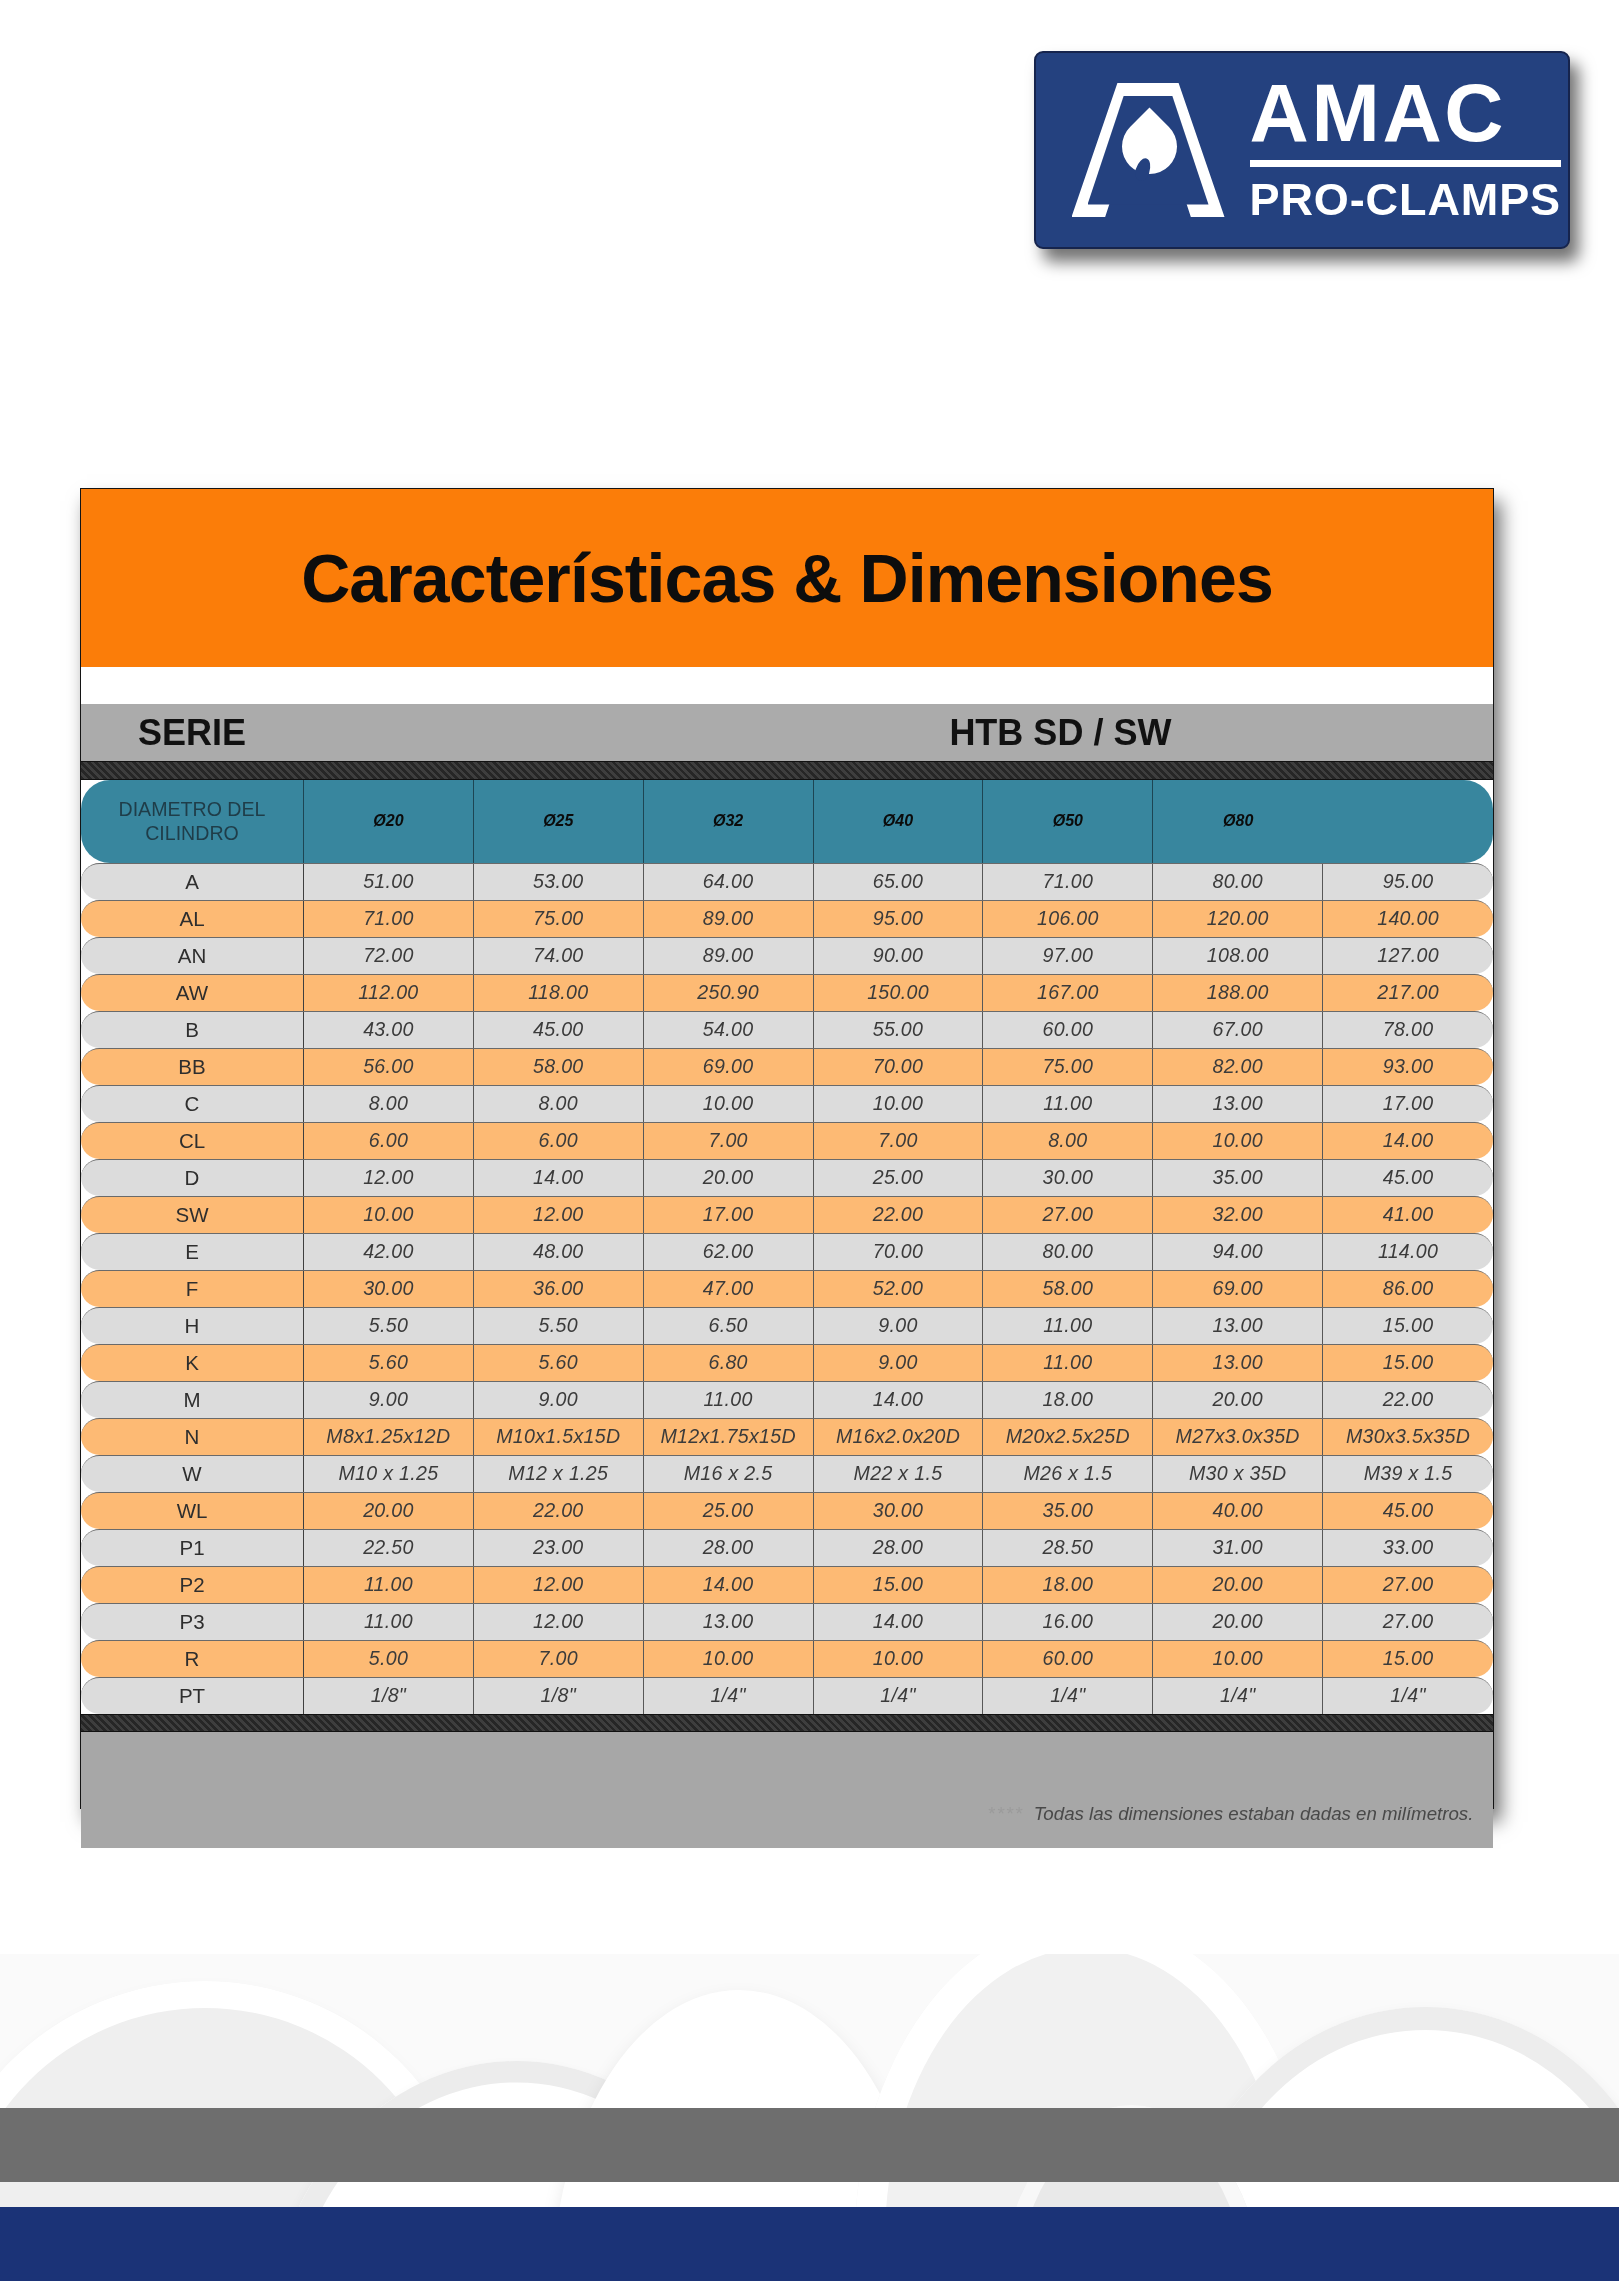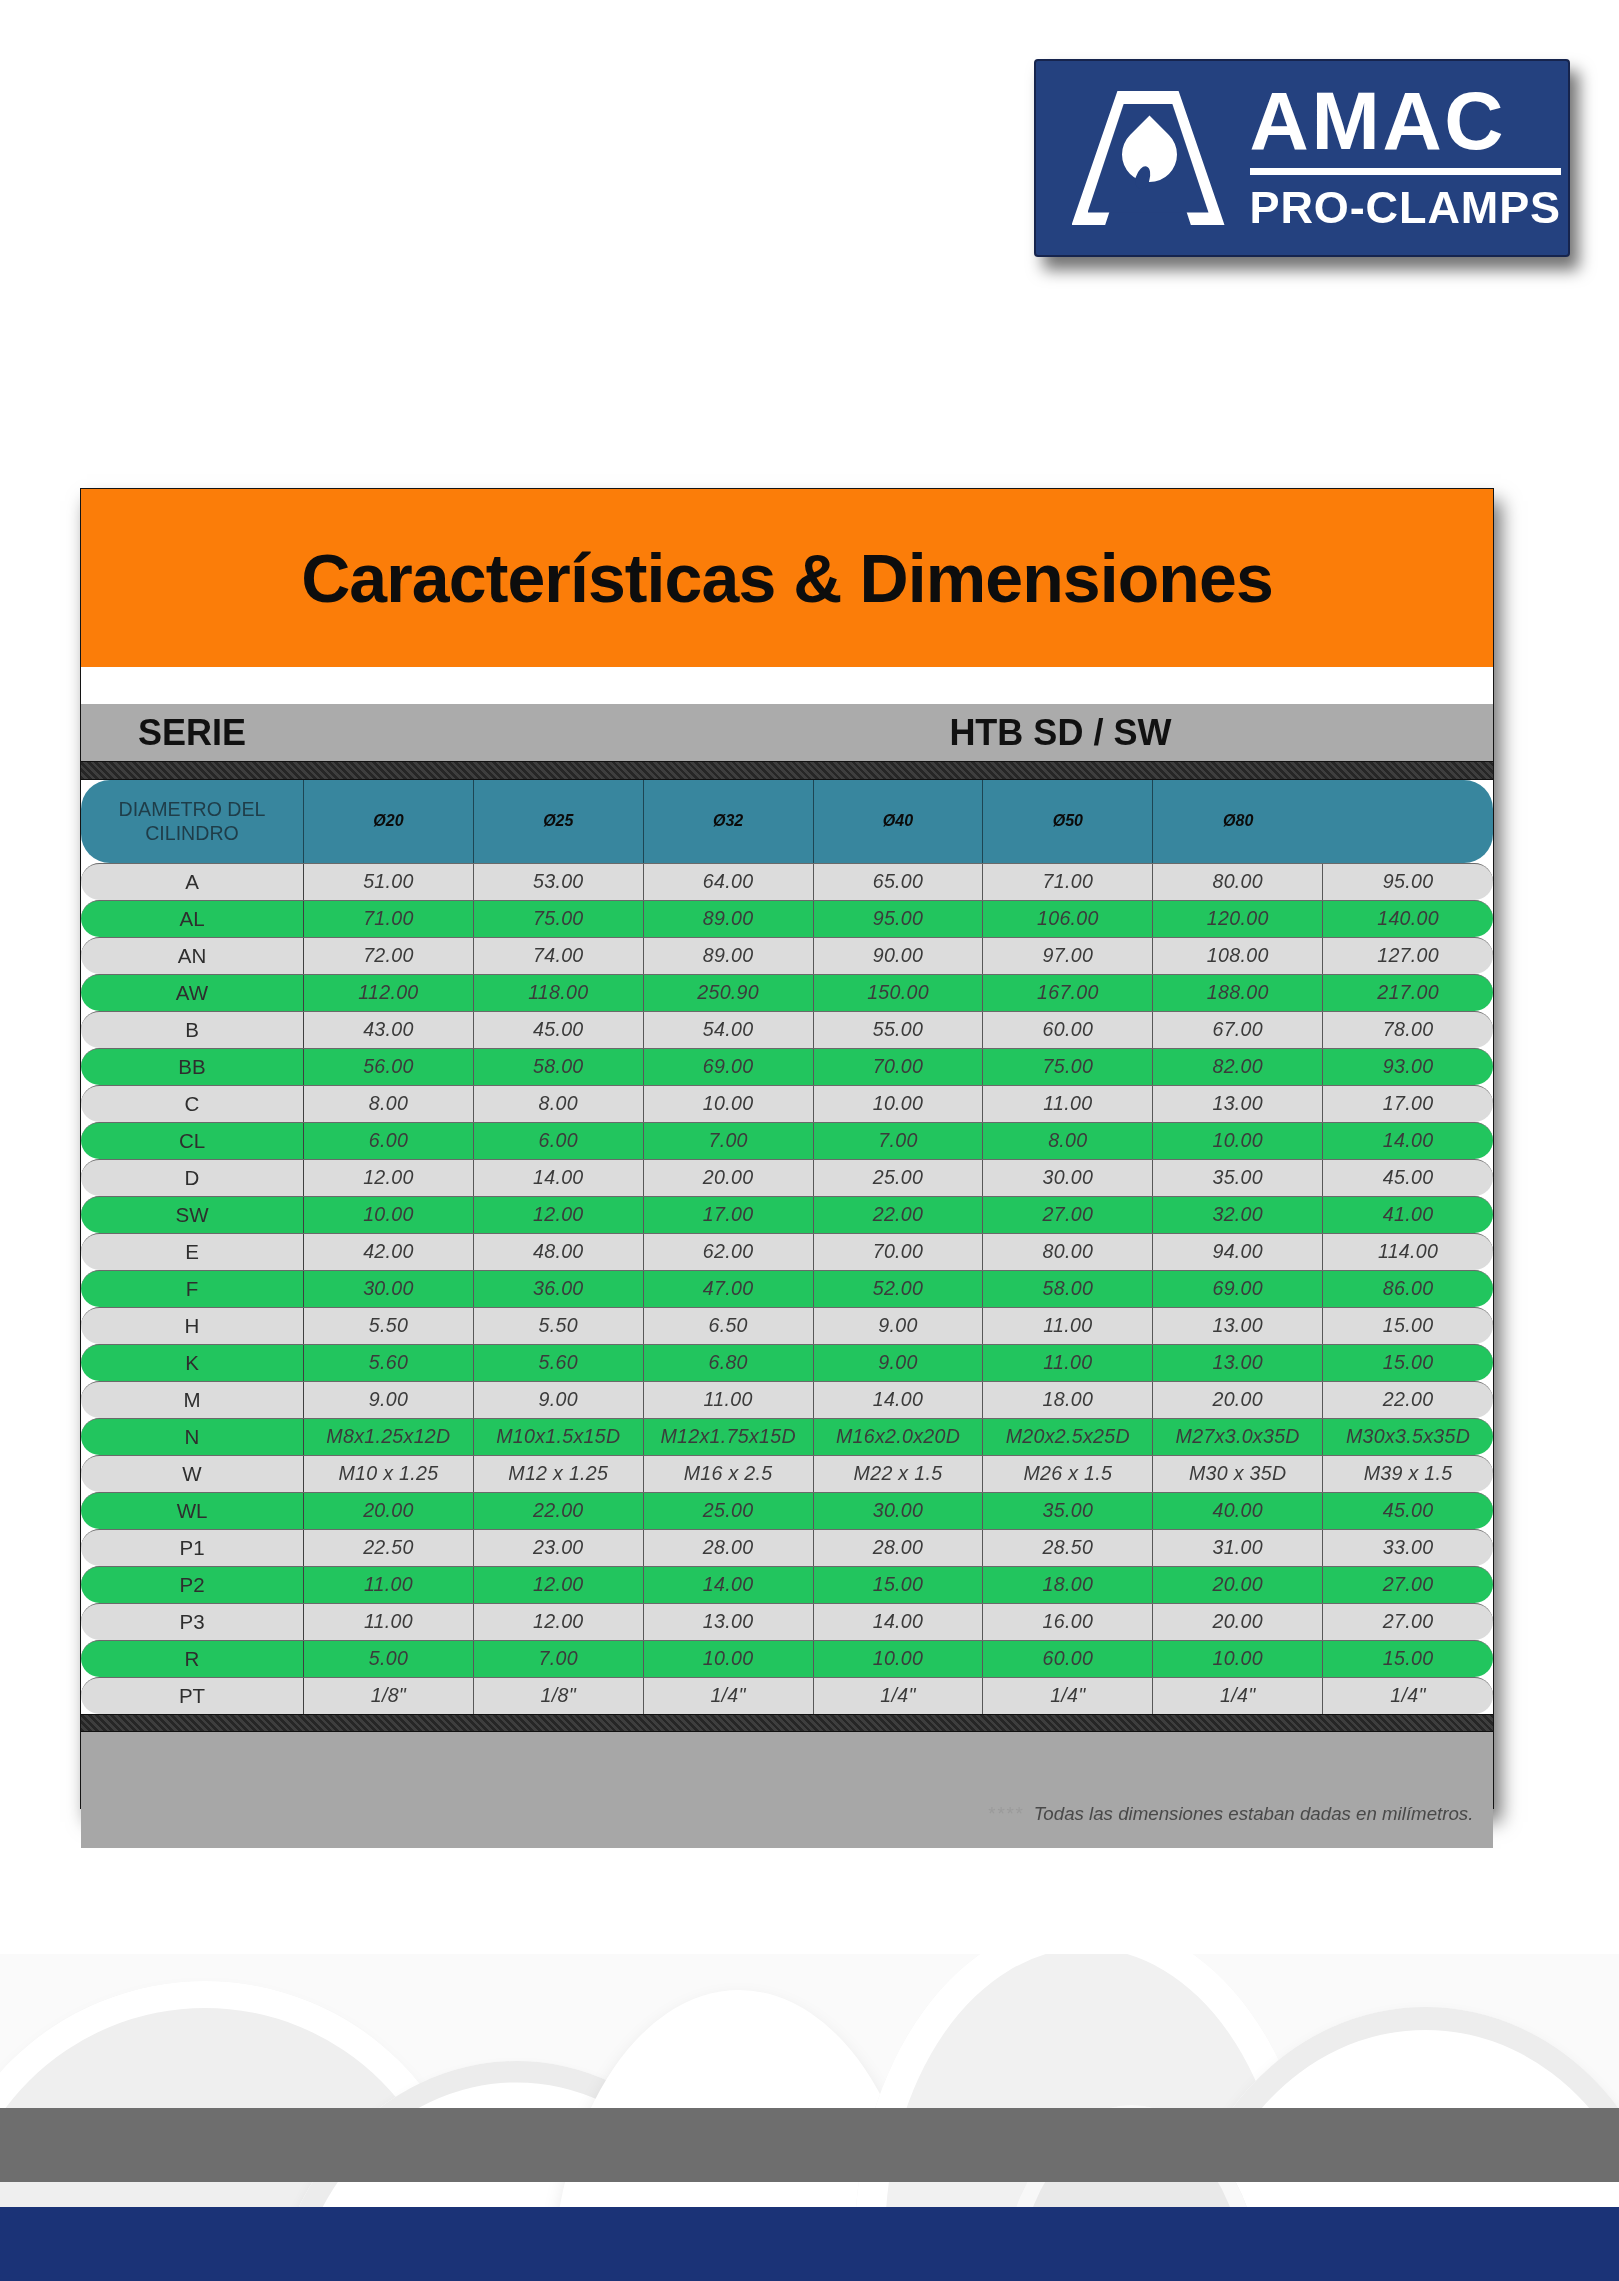--- a/index.html
+++ b/index.html
@@ -3,22 +3,22 @@
 <meta charset="utf-8">
 <style>
   html,body{margin:0;padding:0;}
   body{
     width:1619px;height:2281px;position:relative;background:#ffffff;
     font-family:"Liberation Sans", sans-serif;overflow:hidden;
   }
 
   
   .logo-box{
-    position:absolute;left:1034px;top:59px;width:536px;height:198px;
-    background:#24417F;border:2.7px solid #16244d;border-radius:4px;
+    position:absolute;left:1034px;top:51px;width:536px;height:198px;
+    background:#24417F;border:2.7px solid #16244d;border-radius:9px;
     box-shadow:9px 12.5px 16px rgba(0,0,0,0.55);
     display:flex;align-items:center;padding:0 23px;box-sizing:border-box;
   }
   .logo-mark{position:relative;width:153px;height:134px;flex:0 0 auto;margin-left:12.5px;}
   .trap-outer{
     position:absolute;inset:0;background:#ffffff;
     clip-path:polygon(30% 0,70% 0,100% 100%,78% 100%,74% 86%,26% 86%,22% 100%,0 100%);
   }
   .trap-inner{
     position:absolute;inset:12.5px 16px 12.5px 16px;background:#24417F;
@@ -76,21 +76,21 @@
     text-align:center;border-right:1.8px solid #1d4553;padding:0 19.6px;box-sizing:border-box;
   }
   .thead .th{
     color:#0b0b0b;font-size:16px;font-weight:700;font-style:italic;
     display:flex;align-items:center;justify-content:center;
     border-right:0.9px solid #1d4553;box-sizing:border-box;
   }
   .thead .th:last-child{border-right:none;}
   .tbody .tr{height:37px;border-top:0.9px solid #6a6a6a;box-sizing:border-box;}
   .tbody .tr.odd{background:#DCDCDC;}
-  .tbody .tr.even{background:#22c55e;}
+  .tbody .tr.even{background:#fdba74;}
   .tbody .td{
     display:flex;align-items:center;justify-content:center;box-sizing:border-box;
     border-right:0.9px solid #585858;font-size:19.6px;color:#3b3b3b;overflow:hidden;
   }
   .tbody .td:last-child{border-right:none;}
   .tbody .td.label{color:#2e2e2e;border-right:1.8px solid #3f3f3f;font-size:20.5px;}
   .tbody .td.val{font-style:italic;letter-spacing:0.3px;}
 
   .footer-band{
     height:116px;background:#A7A7A7;display:flex;align-items:flex-end;justify-content:flex-end;

